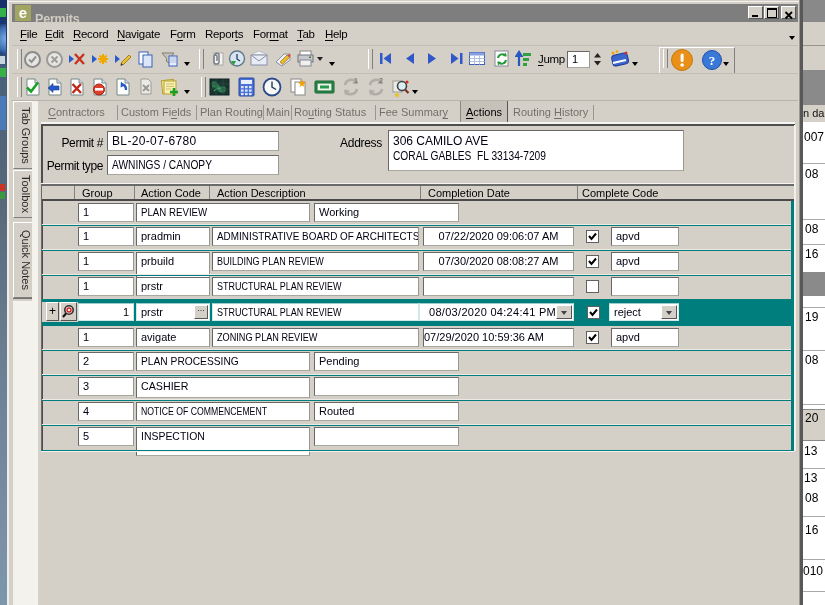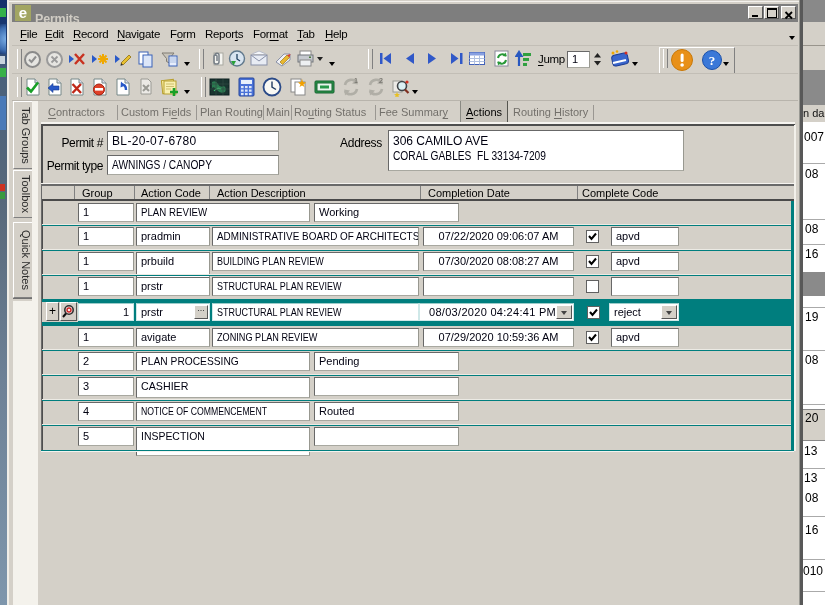--- a/index.html
+++ b/index.html
@@ -404,21 +404,21 @@
       <svg width="11" height="11" style="position:absolute;left:0;top:0">
         <path d="M2 5 L4.5 8 L9 2.5" stroke="#000" stroke-width="2" fill="none"></path>
       </svg>
     </div>
 <div class="in ab" style="left:609px;top:303px;width:70px;height:18px;line-height:16px;border:1px solid #cfe8e8;border-top-color:#9cccca">reject<div class="btn ab" style="left:51px;top:1px;width:16px;height:14px">
         <div class="dd ab" style="left:4px;top:5px;border-top-color:#444"></div>
       </div></div>
 <div class="in ab" style="left:78px;top:328px;width:56px;height:19px;line-height:17px">1</div>
 <div class="in ab" style="left:136px;top:328px;width:74px;height:19px;line-height:17px">avigate</div>
 <div class="in ab" style="left:212px;top:328px;width:207px;height:19px;line-height:17px"><span class="sx" style="transform:scaleX(0.83)">ZONING PLAN REVIEW</span></div>
-<div class="in ab" style="left:423px;top:328px;width:151px;height:19px;line-height:17px;padding:0;text-align:center">07/29/2020 10:59:36 AM</div>
+<div class="in ab" style="left:423px;top:328px;width:151px;height:19px;line-height:17px;padding:0;text-align:left">07/29/2020 10:59:36 AM</div>
 <div class="cb ab" style="left:586px;top:331px">
       <svg width="11" height="11" style="position:absolute;left:0;top:0">
         <path d="M2 5 L4.5 8 L9 2.5" stroke="#000" stroke-width="2" fill="none"></path>
       </svg>
     </div>
 <div class="in ab" style="left:611px;top:328px;width:68px;height:19px;line-height:17px">apvd</div>
 <div class="ab" style="left:42px;top:349px;width:749px;height:1px;background:#eceae4"></div>
 <div class="ab" style="left:42px;top:350px;width:749px;height:1px;background:#007e7e"></div>
 <div class="in ab" style="left:78px;top:352px;width:56px;height:19px;line-height:17px">2</div>
 <div class="in ab" style="left:136px;top:352px;width:174px;height:19px;line-height:17px"><span class="sx" style="transform:scaleX(0.93)">PLAN PROCESSING</span></div>

